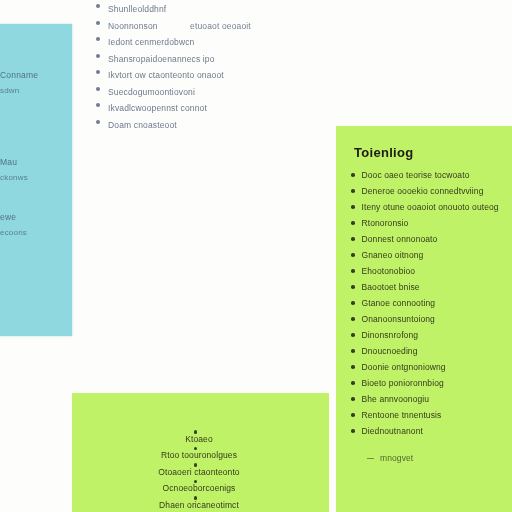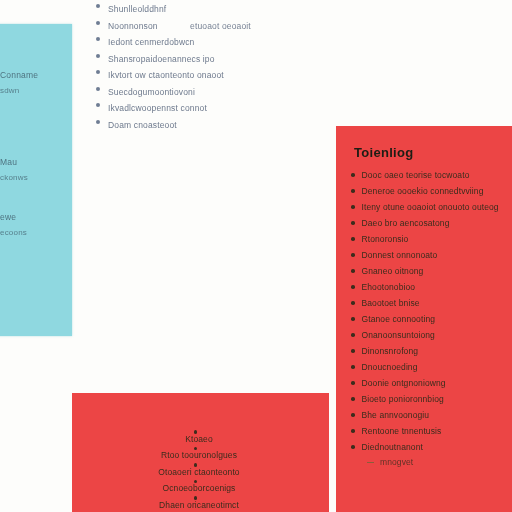--- a/index.html
+++ b/index.html
@@ -94,21 +94,21 @@
     font-size: 8.5px;
     line-height: 11px;
     letter-spacing: 0.15px;
     white-space: nowrap;
     opacity: 0.8;
   }
 
   
   .panel-yellow {
     position: absolute;
-    background: #ef4444;
+    background: #bef264;
   }
   #panel-right {
     left: 336px;
     top: 126px;
     width: 176px;
     height: 386px;
   }
   #panel-bottom {
     left: 72px;
     top: 393px;
@@ -151,20 +151,21 @@
     color: #2b2b19;
     font-size: 8.5px;
     line-height: 11px;
     letter-spacing: 0.1px;
     white-space: nowrap;
     opacity: 0.92;
   }
   .panel-row.sub {
     padding-left: 16px;
     height: 15px;
+    margin-top: 12px;
   }
   .panel-dash {
     flex: 0 0 auto;
     width: 7px;
     height: 1.5px;
     background: #6b6636;
     margin-right: 6px;
     opacity: 0.75;
   }
   .panel-row.sub .panel-text {
@@ -271,24 +272,20 @@
       <div class="panel-row">
         <span class="panel-bullet"></span>
         <span class="panel-text">Deneroe oooekio connedtvviing</span>
       </div>
       <div class="panel-row">
         <span class="panel-bullet"></span>
         <span class="panel-text">Iteny otune ooaoiot onouoto outeog</span>
       </div>
       <div class="panel-row">
         <span class="panel-bullet"></span>
-        <span class="panel-text">Daeo bro aencosatong</span>
-      </div>
-      <div class="panel-row">
-        <span class="panel-bullet"></span>
         <span class="panel-text">Rtonoronsio</span>
       </div>
       <div class="panel-row">
         <span class="panel-bullet"></span>
         <span class="panel-text">Donnest onnonoato</span>
       </div>
       <div class="panel-row">
         <span class="panel-bullet"></span>
         <span class="panel-text">Gnaneo oitnong</span>
       </div>

